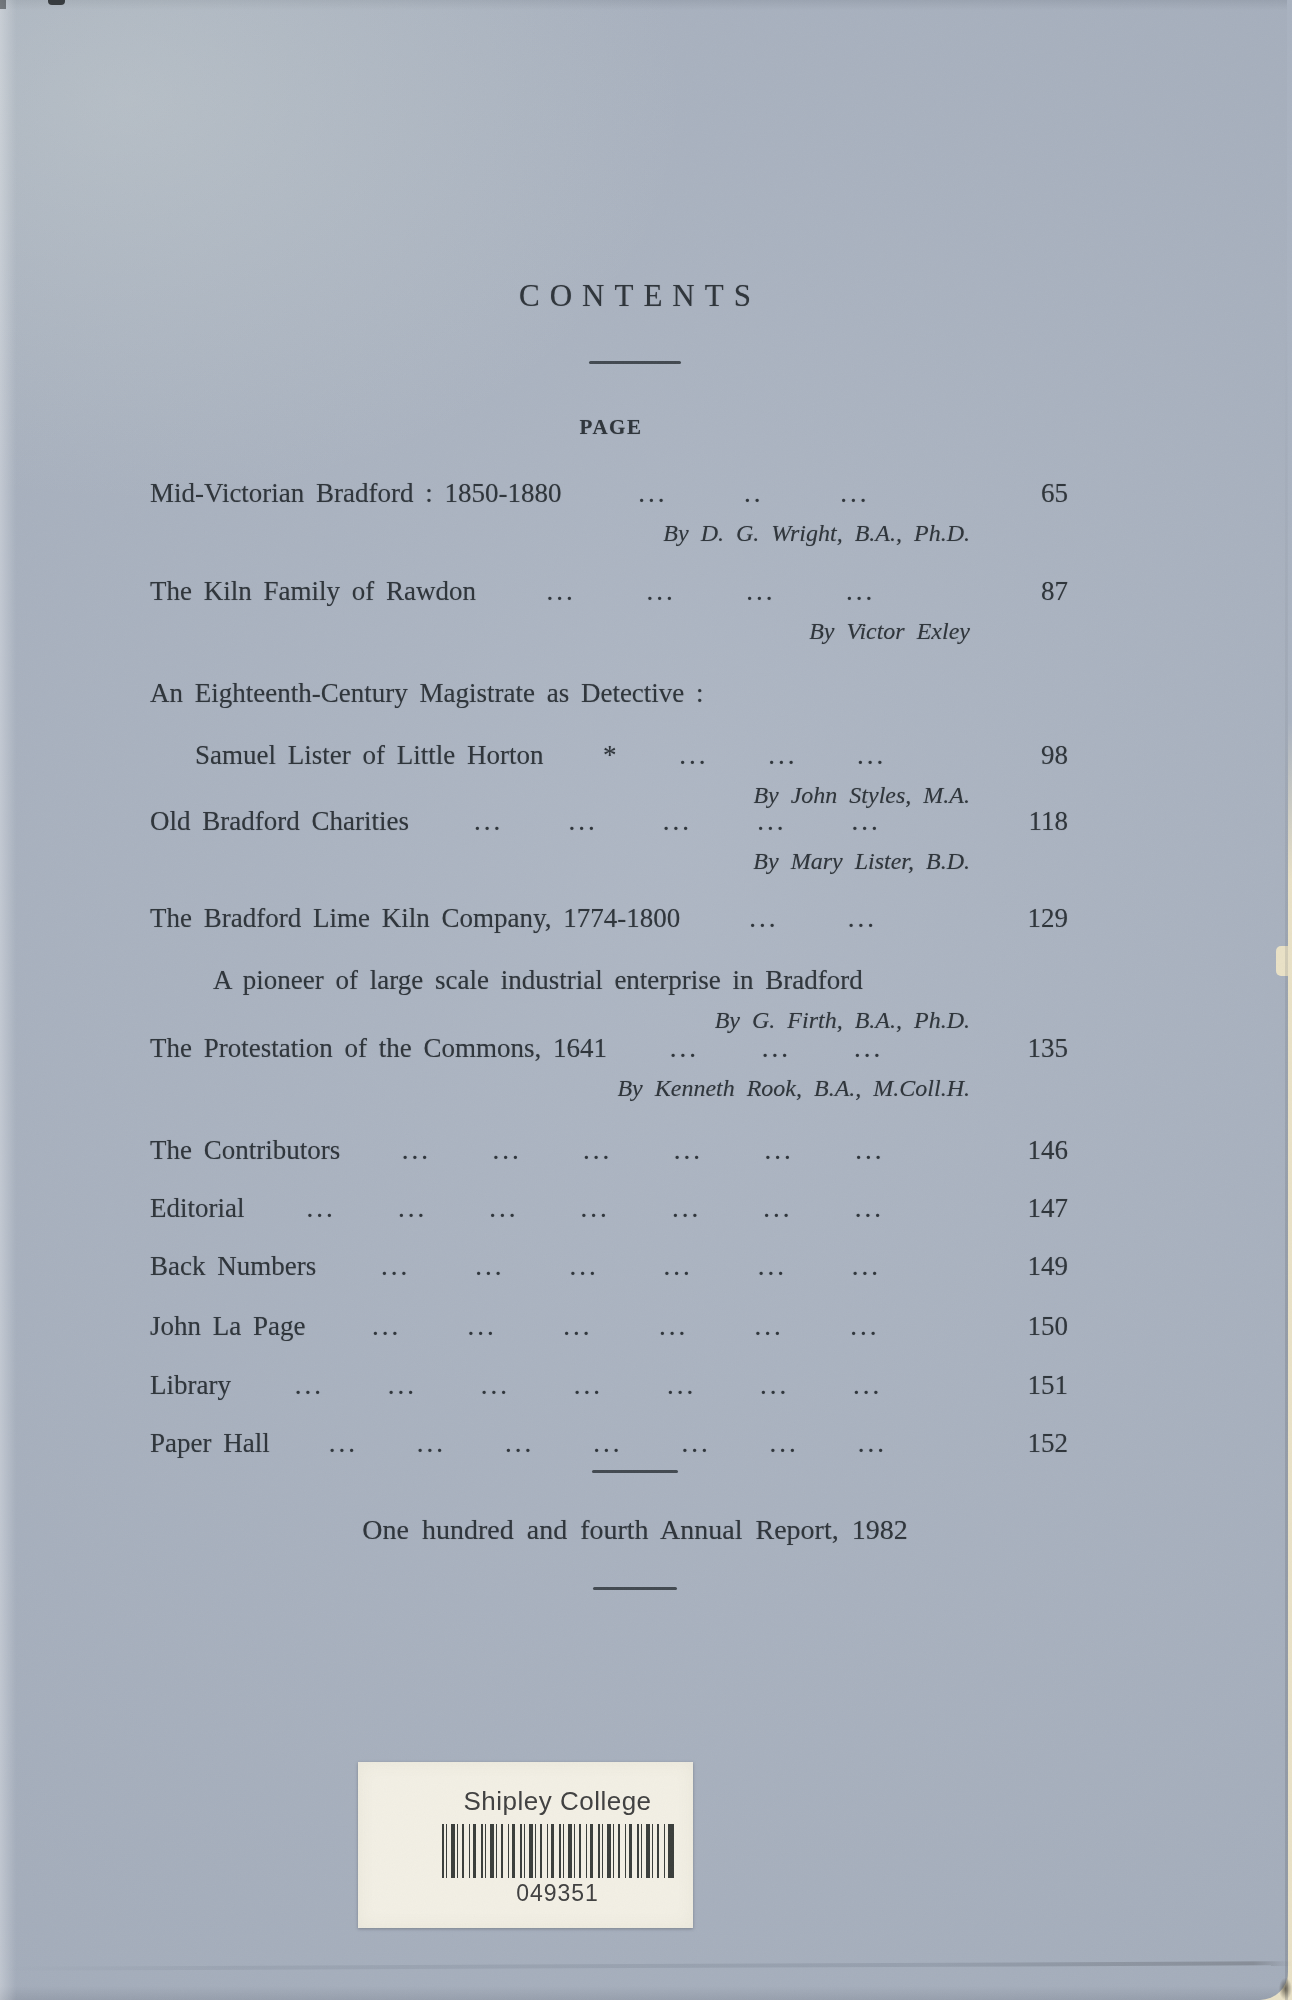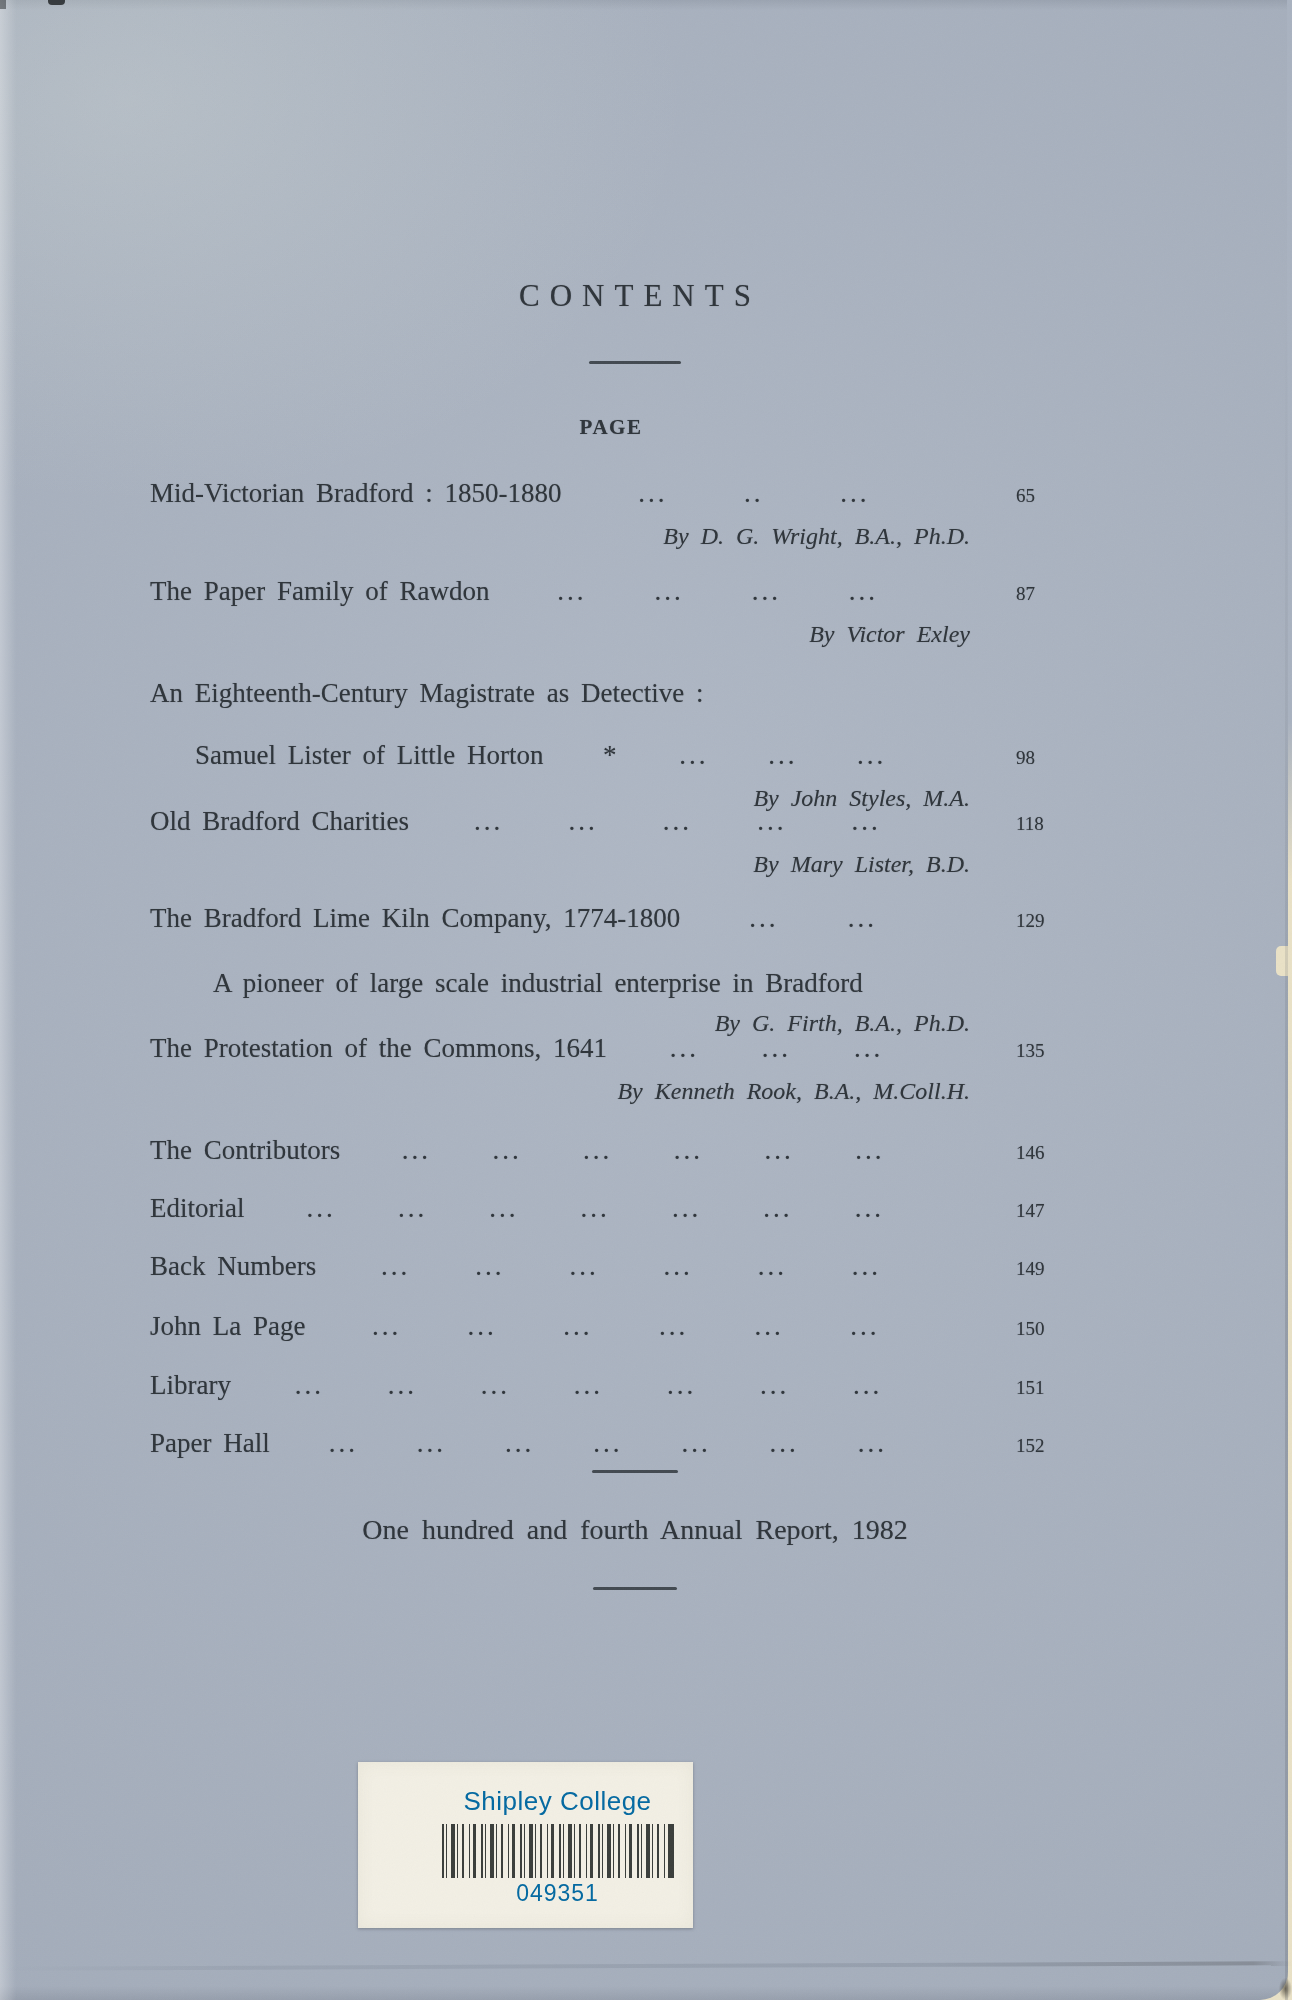--- a/index.html
+++ b/index.html
@@ -61,42 +61,42 @@
     text-shadow:0 0 1px rgba(46,52,58,.4);
   }
   .entries{position:absolute;left:150px;top:0;width:918px;z-index:2;}
   .entry{position:absolute;left:0;width:100%;}
   .row{display:flex;align-items:baseline;line-height:34px;}
   .etitle{font-size:27px;word-spacing:5px;white-space:nowrap;text-shadow:0 0 1px rgba(46,52,58,.40);margin-top:28px;}
   .indent1{padding-left:45px;}
   .indent2{padding-left:63px;}
   .leader{flex:1;display:flex;justify-content:space-evenly;align-items:baseline;padding-right:70px;}
   .dot-group{font-size:27px;letter-spacing:3px;text-shadow:0 0 1px rgba(46,52,58,.40);}
-  .pnum{min-width:52px;text-align:left;font-size:19px;text-shadow:0 0 1px rgba(46,52,58,.40);}
+  .pnum{min-width:52px;text-align:right;font-size:27px;text-shadow:0 0 1px rgba(46,52,58,.40);}
   .byline{
     text-align:right;padding-right:98px;margin-top:6px;line-height:34px;
     font-style:italic;font-size:24px;word-spacing:6px;
     text-shadow:0 0 1px rgba(46,52,58,.40);
   }
   .annual{
     position:absolute;left:0;top:1512px;width:1270px;z-index:2;
     text-align:center;font-size:28px;line-height:36px;word-spacing:6px;
     text-shadow:0 0 1px rgba(46,52,58,.42);
   }
   .note{
     position:absolute;left:0;top:1626px;width:1270px;z-index:2;
     text-align:center;font-style:italic;font-weight:700;font-size:25px;line-height:35px;
     word-spacing:5px;text-shadow:0 0 1px rgba(46,52,58,.35);
   }
 
   .label{
     position:absolute;left:358px;top:1762px;width:335px;height:166px;z-index:4;
     background:var(--label-background);
     box-shadow:0 1px 3px rgba(40,45,55,.35), inset 0 0 18px rgba(120,110,80,.07);
-    font-family:"Liberation Sans", sans-serif;color:#0369a1;
+    font-family:"Liberation Sans", sans-serif;color:#404040;
   }
   .label-inner{margin:24px 12px 0 76px;width:247px;text-align:center;}
   .label-name{font-size:26px;line-height:30px;letter-spacing:.5px;}
   .barcode{
     margin:8px auto 0 auto;width:232px;height:54px;
     background-image:
       linear-gradient(90deg,#3a3e3b 0 2px, rgba(0,0,0,0) 2px calc(100% - 3px), #3a3e3b calc(100% - 3px)),
       repeating-linear-gradient(90deg,
         #3a3e3b 0 2px, rgba(0,0,0,0) 2px 4px,
         #3a3e3b 4px 5px, rgba(0,0,0,0) 5px 9px,
@@ -131,21 +131,21 @@
             <span class="dot-group">..</span>
             <span class="dot-group">...</span>
           </span>
         <span class="pnum">65</span>
       </div>
       <div class="byline">By D. G. Wright, B.A., Ph.D.</div>
     </div>
 
     <div class="entry" style="top:546px">
       <div class="row">
-        <span class="etitle">The Paper Family of Rawdon</span>
+        <span class="etitle">The Kiln Family of Rawdon</span>
         <span class="leader">
             <span class="dot-group">...</span>
             <span class="dot-group">...</span>
             <span class="dot-group">...</span>
             <span class="dot-group">...</span>
           </span>
         <span class="pnum">87</span>
       </div>
       <div class="byline">By Victor Exley</div>
     </div>

